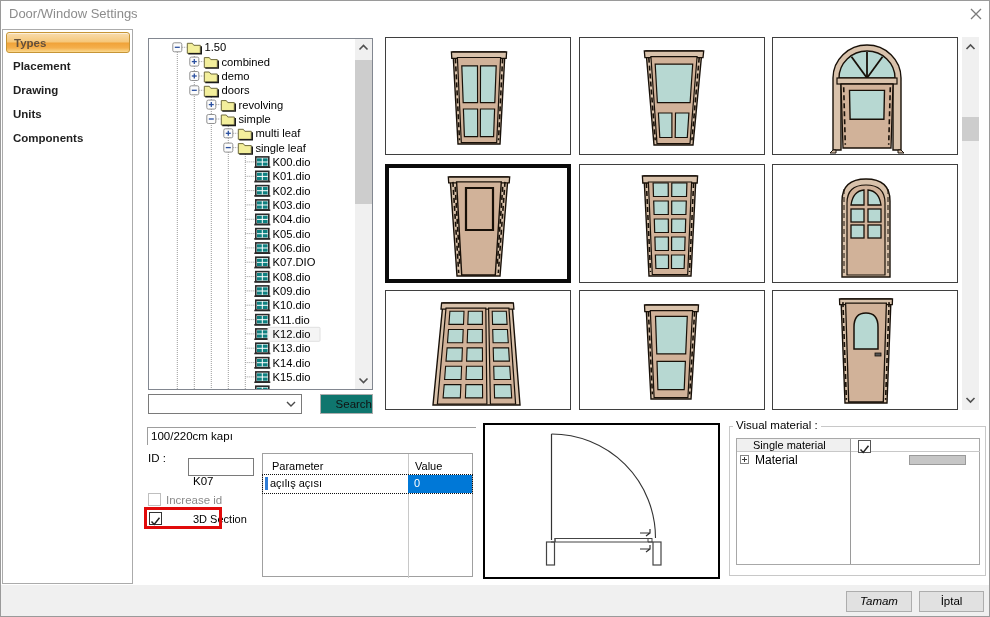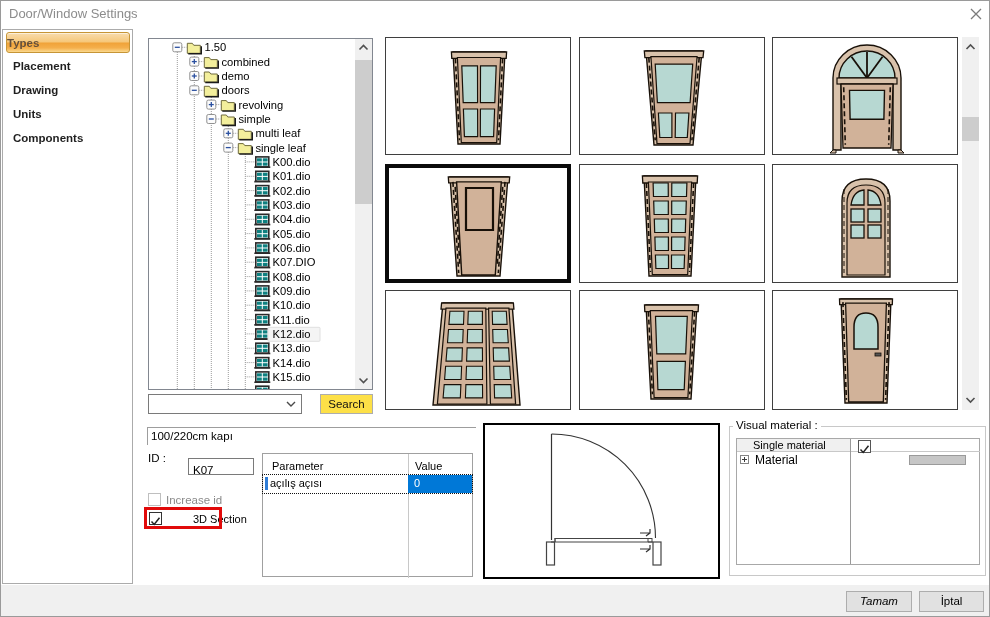--- a/index.html
+++ b/index.html
@@ -6,31 +6,31 @@
 html,body { width:990px; height:617px; overflow:hidden; background:#fff; }
 body { font-family:"Liberation Sans", sans-serif; position:relative; }
 .abs { position:absolute; }
 .win { position:absolute; left:0; top:0; width:990px; height:617px; background:#fff; border:1px solid #9a9a9a; }
 .title { position:absolute; left:9px; top:6px; font-size:13px; color:#8c8c8c; }
 .closex { position:absolute; left:966px; top:4px; width:20px; height:20px; }
 .leftpanel { position:absolute; left:2px; top:29px; width:131px; height:555px; background:#fff; border:1px solid #ababab; }
 .tabsel { position:absolute; left:3px; top:2px; width:124px; height:21px; border:1px solid #c69536; border-radius:3px;
   background:linear-gradient(180deg,#f8dcae 0%,#f6c778 48%,#f0a238 52%,#f4af4b 78%,#fbd98e 100%);
   box-shadow:inset 0 1px 0 rgba(255,255,255,.55);
-  font-size:11.5px; font-weight:700; color:#64503c; line-height:20px; }
+  font-size:11.5px; font-weight:700; color:#64503c; line-height:20px; padding-left:7px; }
 .tablbl { position:absolute; left:10px; font-size:11.5px; font-weight:700; color:#1f1f1f; }
 .treebox { position:absolute; left:148px; top:38px; width:225px; height:352px; border:1px solid #828790; background:#fff; overflow:hidden; }
 .combo { position:absolute; left:148px; top:394px; width:154px; height:20px; border:1px solid #7a7a7a; background:#fff; }
-.srchbtn { position:absolute; left:320px; top:394px; width:53px; height:20px; border:1px solid #adadad; background:#fde047; font-size:11.5px; color:#111; text-align:center; line-height:18px; }
+.srchbtn { position:absolute; left:320px; top:394px; width:53px; height:20px; border:1px solid #adadad; background:#0f766e; font-size:11.5px; color:#111; text-align:right; line-height:18px; }
 .cell { position:absolute; background:#fff; border:1px solid #3f3f3f; }
 .cellsel { position:absolute; background:#fff; border:4px solid #0a0a0a; }
 .sb { position:absolute; background:#f0f0f0; }
 .kapibox { position:absolute; left:147px; top:427px; width:329px; height:18px; border-top:1px solid #9d9d9d; border-left:1px solid #9d9d9d; font-size:11.5px; color:#000; padding:2px 0 0 3px; }
 .lbl { position:absolute; font-size:11.5px; color:#000; }
-.idbox { position:absolute; left:188px; top:458px; width:66px; height:17px; border:1px solid #7a7a7a; background:#fff; font-size:11.5px; padding:5px 0 0 4px; }
+.idbox { position:absolute; left:188px; top:458px; width:66px; height:17px; border:1px solid #7a7a7a; background:#fff; font-size:11.5px; padding:16px 0 0 4px; }
 .cb { position:absolute; width:13px; height:13px; background:#fff; border:1px solid #333; }
 .cbdis { position:absolute; width:13px; height:13px; background:#fff; border:1px solid #bfbfbf; }
 .redrect { position:absolute; left:144px; top:507px; width:78px; height:22px; border:3px solid #e10a0a; }
 .ptable { position:absolute; left:262px; top:453px; width:211px; height:124px; border:1px solid #a0a0a0; background:#fff; }
 .diag { position:absolute; left:483px; top:423px; width:237px; height:156px; border:2px solid #000; background:#fff; }
 .vmlbl { position:absolute; left:733px; top:419px; font-size:11.5px; color:#000; background:#fff; padding:0 3px; z-index:3; }
 .vmbox { position:absolute; left:729px; top:426px; width:257px; height:150px; border:1px solid #c8c8c8; }
 .vmtable { position:absolute; left:736px; top:438px; width:244px; height:127px; border:1px solid #a8a8a8; background:#fff; }
 .btn { position:absolute; height:21px; border:1px solid #adadad; background:#e1e1e1; font-size:11.5px; color:#000; text-align:center; line-height:19px; }
 .bstrip { position:absolute; left:1px; top:585px; width:988px; height:31px; background:#f0f0f0; }

